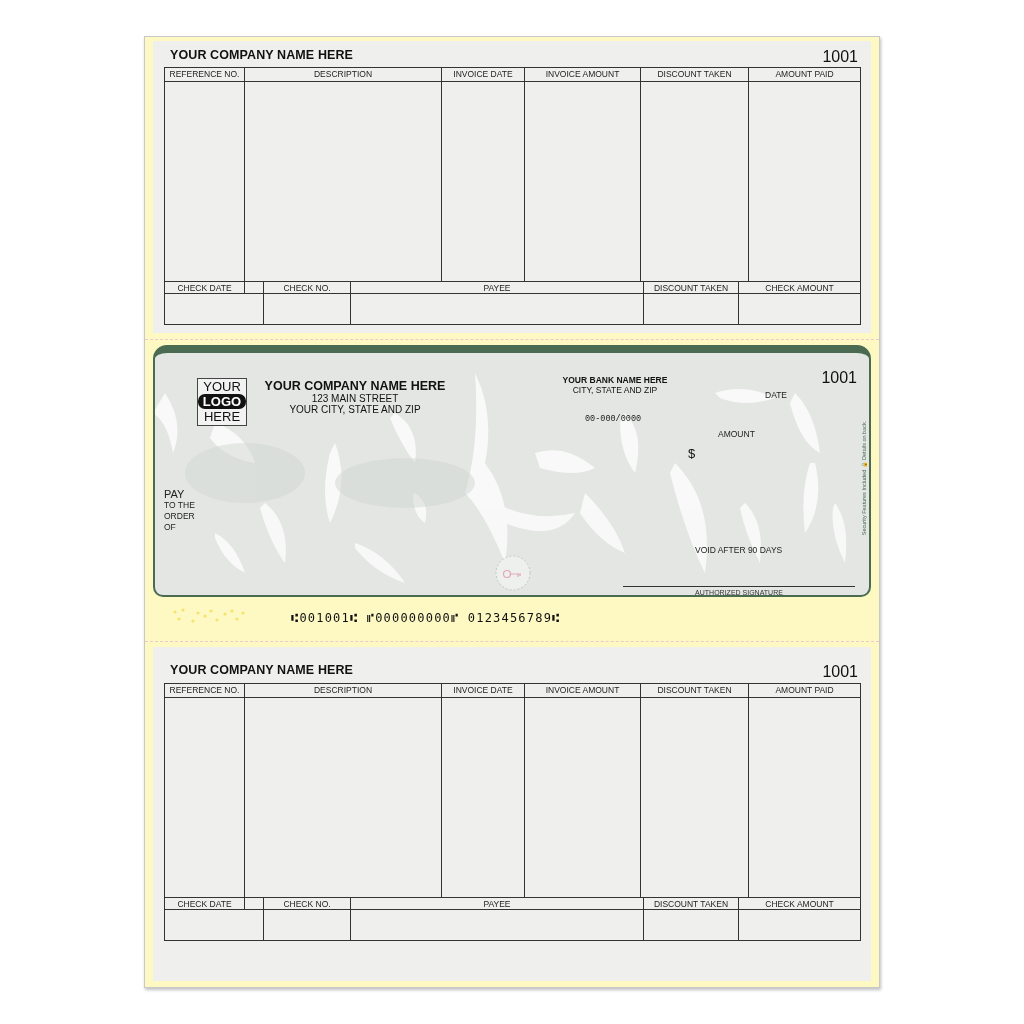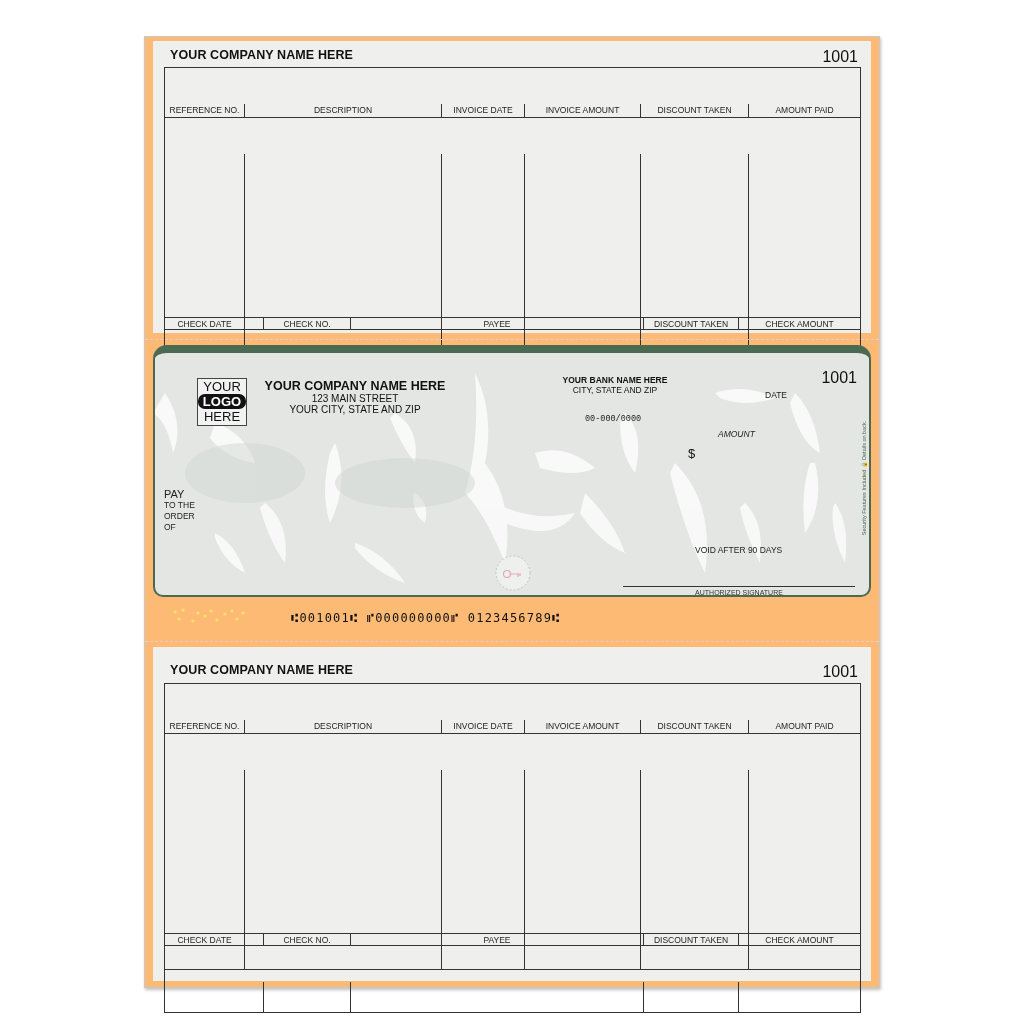--- a/index.html
+++ b/index.html
@@ -1,35 +1,35 @@
 <!DOCTYPE html>
 <html><head>
 <meta charset="utf-8">
 <style>
   * { box-sizing: border-box; margin: 0; padding: 0; }
   html, body { width: 1024px; height: 1024px; background: #ffffff; overflow: hidden; }
   body { font-family: "Liberation Sans", sans-serif; color: #222; position: relative; }
 
   .sheet {
     position: absolute; left: 144px; top: 36px; width: 736px; height: 952px;
-    background: #fdba74; border: 1px solid #c8c8c8;
+    background: #fef9c3; border: 1px solid #c8c8c8;
     box-shadow: 1px 2px 3px rgba(0,0,0,0.25);
   }
 
   .stub {
     position: absolute; left: 8px; width: 718px; background: #eff0ee;
   }
   .stub.top { top: 4px; height: 292px; }
   .stub.bottom { top: 610px; height: 334px; }
 
   .stub-company { position: absolute; left: 17px; font-weight: bold; font-size: 12.5px; color: #111; letter-spacing: 0.1px; }
   .stub-num { position: absolute; right: 13px; font-size: 16px; color: #111; }
 
   .grid-table { position: absolute; left: 11px; width: 697px; border: 1px solid #333; }
-  .row { display: flex; margin-top: 36px; }
+  .row { display: flex; }
   .cell { border-right: 1px solid #333; font-size: 8.5px; text-align: center; color: #222; white-space: nowrap; overflow: hidden; }
   .cell:last-child { border-right: none; }
   .hdr { height: 14px; line-height: 13px; border-bottom: 1px solid #333; }
   .body-row .cell { height: 199px; }
 
   .sum-table { position: absolute; left: 11px; width: 697px; border: 1px solid #333; border-top: none; }
   .sum-hdr { height: 13px; line-height: 12px; border-bottom: 1px solid #333; }
   .sum-body .cell { height: 30px; }
 
   .perf { position: absolute; left: 0; width: 734px; border-top: 1px dashed #f0c8cc; }
@@ -51,21 +51,21 @@
   .payer .name { font-weight: bold; font-size: 12.5px; }
   .payer .l2, .payer .l3 { font-size: 10px; line-height: 11px; }
 
   .bank { position: absolute; left: 395px; top: 22px; width: 130px; text-align: center; color: #111; }
   .bank .name { font-weight: bold; font-size: 8.5px; }
   .bank .l2 { font-size: 8.5px; }
   .routing { position: absolute; left: 430px; top: 61px; font-size: 8.5px; color: #222; font-family: Liberation Mono, monospace; }
 
   .chk-num { position: absolute; right: 12px; top: 16px; font-size: 16px; color: #111; }
   .date-lbl { position: absolute; left: 610px; top: 37px; font-size: 8.5px; color: #222; }
-  .amount-lbl { position: absolute; left: 563px; top: 76px; font-size: 8.5px; color: #222; font-style: italic; }
+  .amount-lbl { position: absolute; left: 563px; top: 76px; font-size: 8.5px; color: #222; }
   .dollar { position: absolute; left: 533px; top: 93px; font-size: 13px; color: #111; }
 
   .pay-lbl { position: absolute; left: 9px; top: 136px; color: #222; line-height: 11px; }
   .pay-lbl .big { font-size: 11px; }
   .pay-lbl .sm { font-size: 8.5px; }
 
   .void-lbl { position: absolute; left: 540px; top: 192px; font-size: 8.5px; color: #222; }
   .sig-line { position: absolute; left: 468px; top: 233px; width: 232px; border-top: 1px solid #333; }
   .sig-lbl { position: absolute; left: 468px; top: 236px; width: 232px; text-align: center; font-size: 7px; color: #333; }
 

